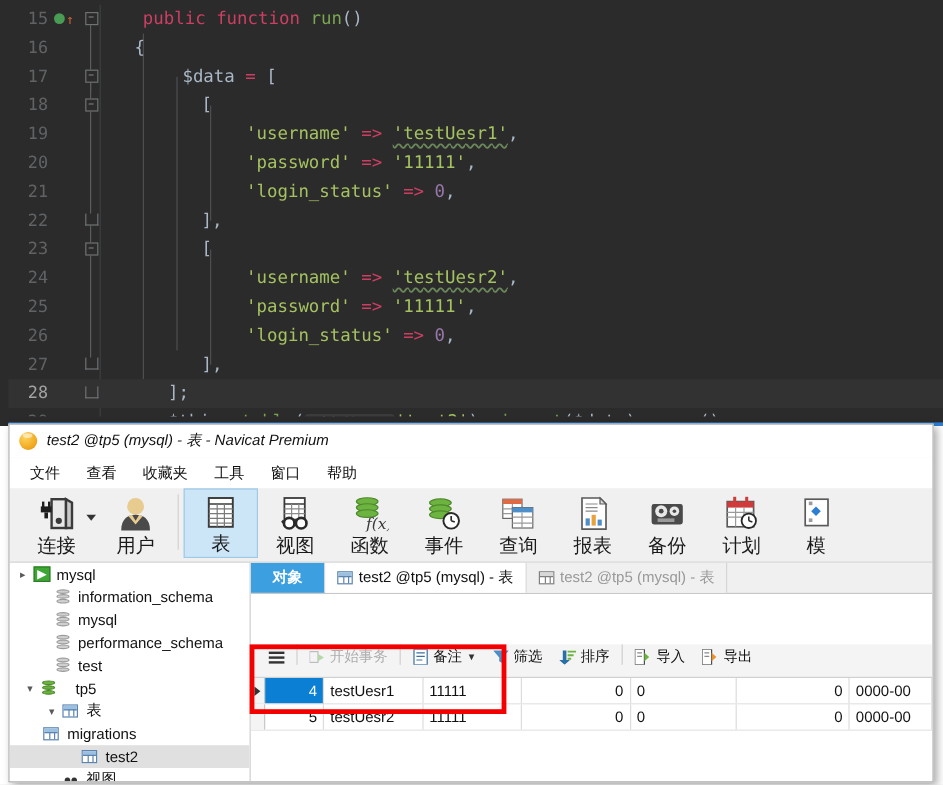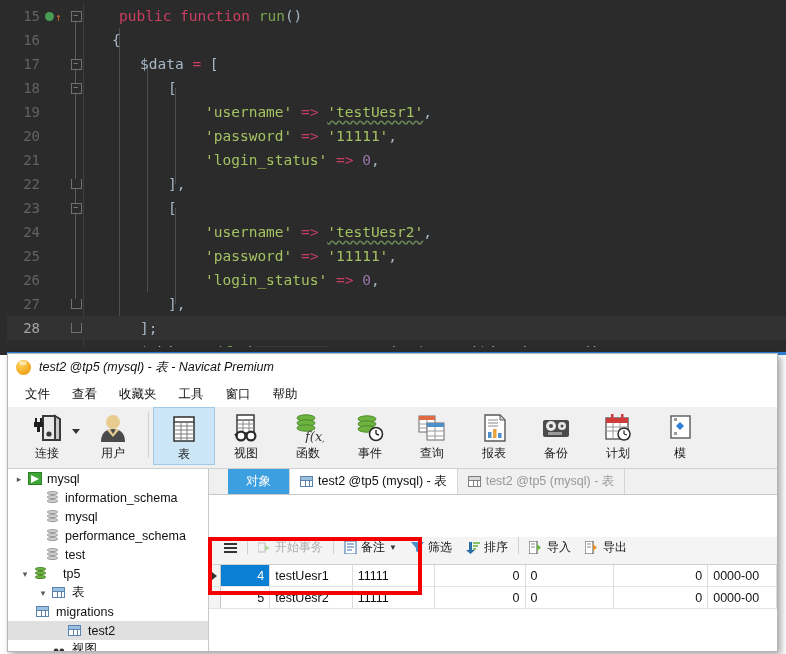--- a/index.html
+++ b/index.html
@@ -139,21 +139,21 @@
     position: relative;
   }
   .rib-btn {
     width: 62px; height: 58px;
     display: flex; flex-direction: column; align-items: center;
     justify-content: flex-start; padding-top: 4px;
     position: relative;
   }
   .rib-btn.sel { background: #cde6f7; border: 1px solid #9fc9e6; box-sizing: border-box; }
   .rib-ico { height: 33px; display: flex; align-items: center; justify-content: center; }
-  .rib-lbl { font-size: 12px; color: #1a1a1a; margin-top: 1px; }
+  .rib-lbl { font-size: 16px; color: #1a1a1a; margin-top: 1px; }
   .rib-sep {
     width: 1px; height: 46px; background: #d2d2d2; margin: 5px 4px 0 4px; flex: none;
   }
   .rib-caret {
     position: absolute; right: 2px; top: 22px;
     width: 0; height: 0;
     border-left: 4px solid transparent; border-right: 4px solid transparent;
     border-top: 5px solid #333;
   }
 
@@ -221,21 +221,21 @@
   #tabstrip {
     height: 25px; background: #f0f0f0; display: flex; align-items: stretch;
     border-bottom: 1px solid #c8c8c8;
   }
   .ntab {
     display: flex; align-items: center; gap: 5px;
     padding: 12px 10px; font-size: 12.5px; color: #111;
     border-right: 1px solid #d5d5d5;
     background: #f0f0f0;
   }
-  .ntab.obj { background: #3b9fe0; color: #fff; font-weight: normal; padding: 0 18px; margin-left: 19px; }
+  .ntab.obj { background: #3b9fe0; color: #fff; font-weight: bold; padding: 0 18px; }
   .ntab.active { background: #ffffff; }
   .ntab.inactive { color: #999; background: #f0f0f0; }
 
   
   #gridbar {
     height: 27px; background: #f4f4f4; border-bottom: 1px solid #d0d0d0;
     display: flex; align-items: flex-start; padding-left: 8px; gap: 0; margin-top: 42px;
   }
   .gb-item {
     display: flex; align-items: center; gap: 4px;
@@ -302,21 +302,21 @@
       </div>
 
       <div class="code-row">
         <span class="lineno">16</span>
         <span class="code-text" style="left:105px;"><span class="punc">{</span></span>
       </div>
 
       <div class="code-row">
         <span class="lineno">17</span>
         <span class="fold"><span class="fold-box">−</span></span>
-        <span class="code-text" style="left:133px;"><span class="plain">$data </span><span class="kw">= </span><span class="punc">[</span></span>
+        <span class="code-text" style="left:145px;"><span class="plain">$data </span><span class="kw">= </span><span class="punc">[</span></span>
       </div>
 
       <div class="code-row">
         <span class="lineno">18</span>
         <span class="fold"><span class="fold-box">−</span></span>
         <span class="code-text" style="left:161px;"><span class="punc">[</span></span>
       </div>
 
       <div class="code-row">
         <span class="lineno">19</span>

